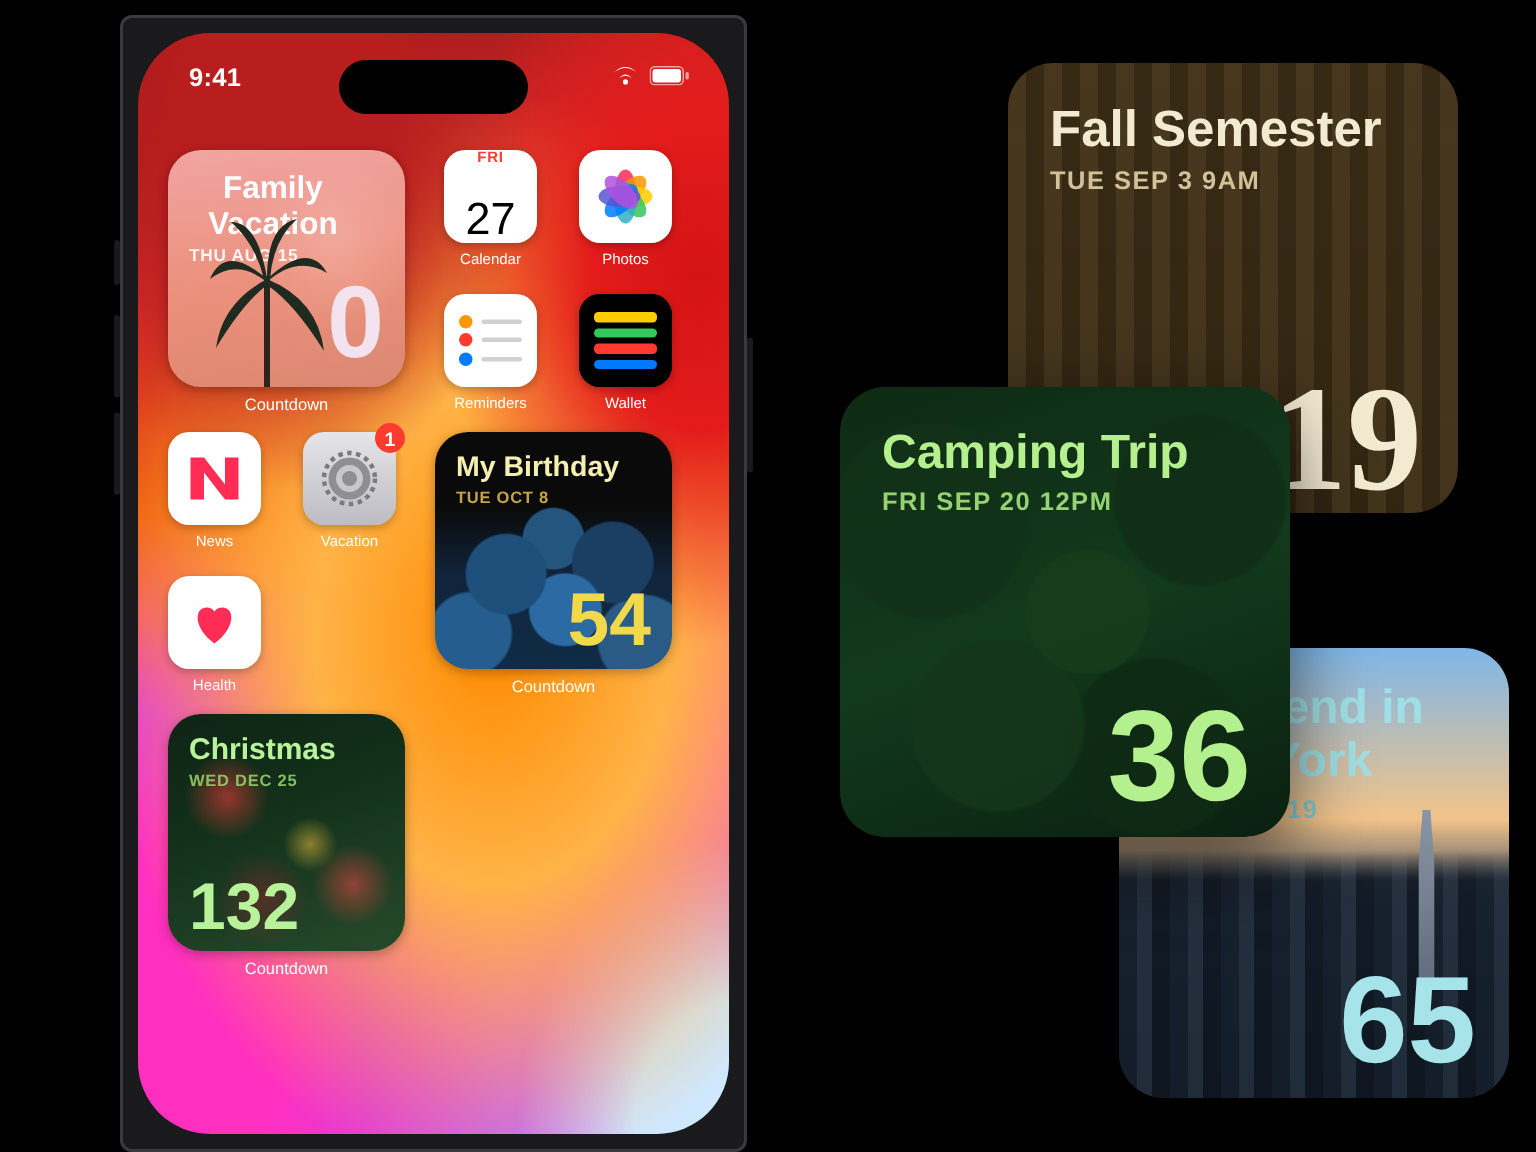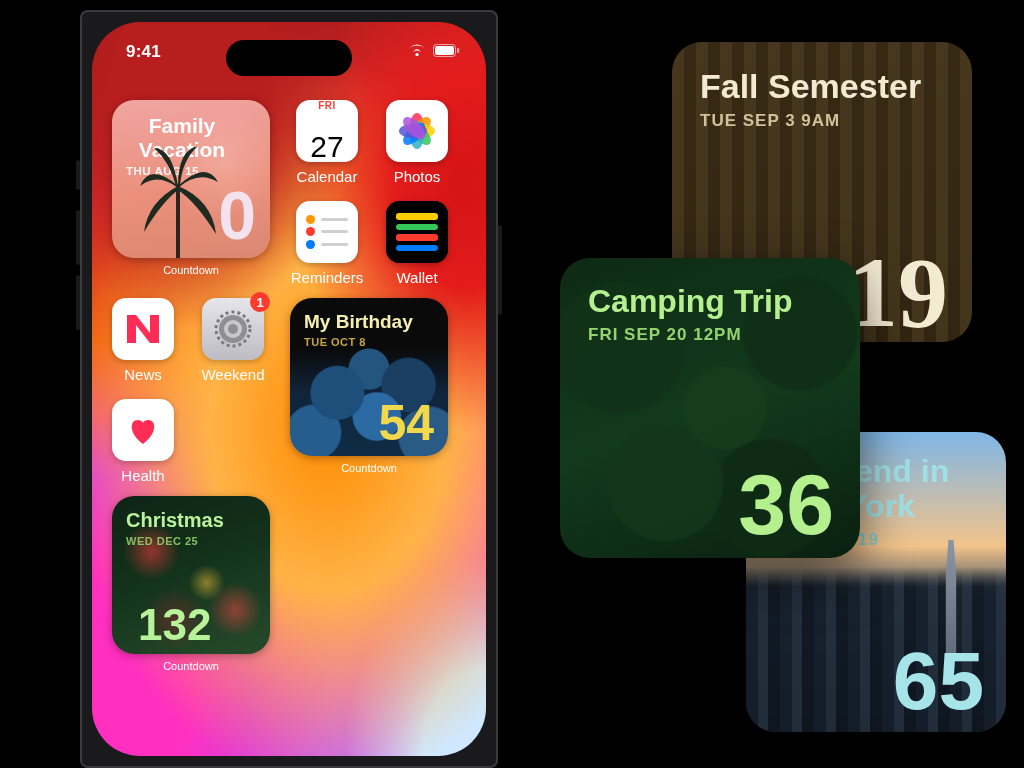--- a/index.html
+++ b/index.html
@@ -61,21 +61,21 @@
     display:flex; flex-direction:column; align-items:center;
     gap:6px;
   }
   .app .app-icon {
     width:62px; height:62px; border-radius:14px;
     background:#fff;
     display:flex; align-items:center; justify-content:center;
     position:relative;
     box-shadow: 0 2px 6px rgba(0,0,0,0.25);
   }
-  .app .app-label { font-size:15px; color:#fff; text-align:right; white-space:nowrap; }
+  .app .app-label { font-size:10px; color:#fff; text-align:right; white-space:nowrap; }
 
   .badge {
     position:absolute; top:-6px; right:-6px;
     min-width:20px; height:20px; border-radius:10px;
     background:#ff3b30; color:#fff; font-size:13px; font-weight:600;
     display:flex; align-items:center; justify-content:center;
     padding:0 5px;
   }
 
   
@@ -125,21 +125,21 @@
   .w-xmas {
     background:
       radial-gradient(circle at 25% 35%, rgba(255,60,60,0.55) 0%, transparent 18%),
       radial-gradient(circle at 60% 55%, rgba(255,200,60,0.5) 0%, transparent 14%),
       radial-gradient(circle at 78% 72%, rgba(255,70,70,0.5) 0%, transparent 16%),
       radial-gradient(circle at 40% 78%, rgba(120,40,40,0.6) 0%, transparent 20%),
       linear-gradient(160deg,#0e2414 0%, #12301a 40%, #274a2b 100%);
   }
   .w-xmas .w-title{ font-size:20px; padding:13px 14px 0 14px; color:#b8f29a;}
   .w-xmas .w-sub{ font-size:11px; padding:0 14px; color:#8fcf6b;}
-  .w-xmas .w-count{ font-size:44px; color:#b8f29a; right:auto; left:26px;}
+  .w-xmas .w-count{ font-size:44px; color:#b8f29a; right:auto; left:14px;}
 
   
   .preview {
     position:absolute;
     border-radius: 30px;
     overflow:hidden;
     box-shadow: 0 18px 50px rgba(0,0,0,0.6);
   }
   .preview .w-title{ font-weight:700; line-height:1.1;}
   .preview .w-sub{ font-weight:700; letter-spacing:1px; opacity:0.95; margin-top:6px;}
@@ -348,21 +348,21 @@
                 <circle cx="22" cy="22" r="14" fill="#8e8e93"></circle>
                 <circle cx="22" cy="22" r="9" fill="#c7c7cc"></circle>
                 <circle cx="22" cy="22" r="5" fill="#8e8e93"></circle>
                 <g>
                       <circle cx="22" cy="22" r="17" fill="none" stroke="#7a7a80" stroke-width="3" stroke-dasharray="3 3"></circle>
                     </g>
               </g>
                 </svg>
               <div class="badge">1</div>
             </div>
-            <div class="app-label">Weekend</div>
+            <div class="app-label">Vacation</div>
           </div>
 
           <div class="app">
             <div class="app-icon health-ic">
               <svg viewBox="0 0 44 44">
                   <path d="M22 36 C8 26 8 12 17 12 C21 12 22 15 22 15 C22 15 23 12 27 12 C36 12 36 26 22 36 Z" fill="#ff2d55"></path>
                 </svg>
             </div>
             <div class="app-label">Health</div>
           </div>

